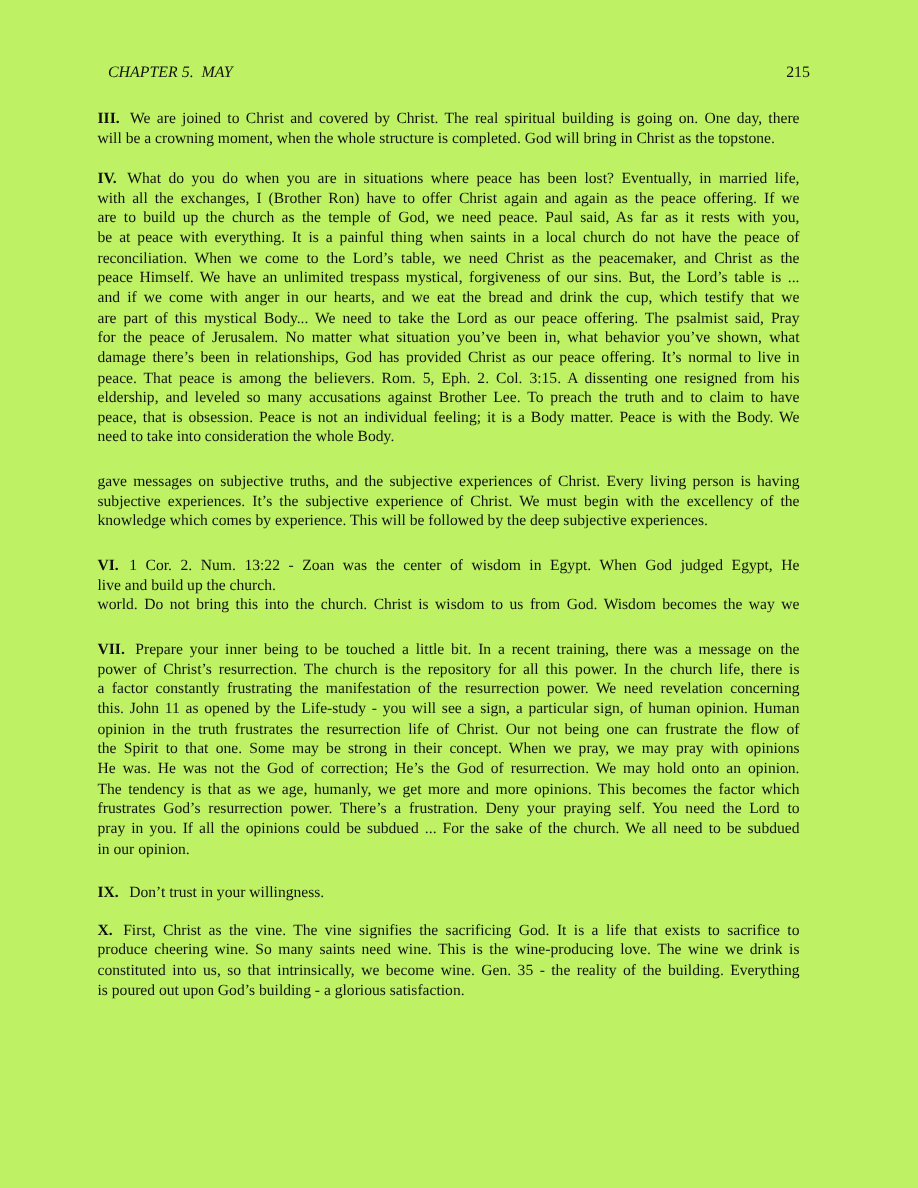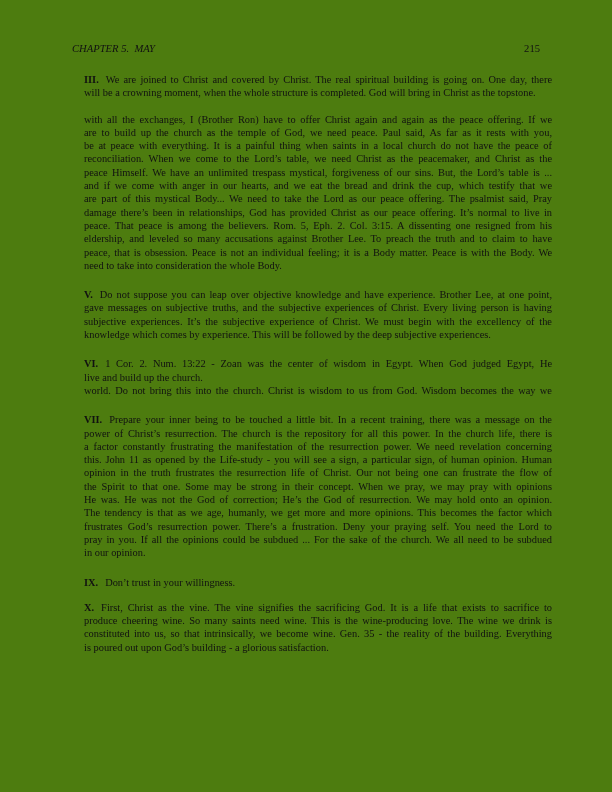--- a/index.html
+++ b/index.html
@@ -1,29 +1,29 @@
 <!DOCTYPE html>
 <html><head>
   <meta charset="utf-8">
   <style>
     html, body { margin: 0; padding: 0; background: #ffffff; }
     body { width: 612px; height: 792px; position: relative; overflow: hidden; }
     .page {
       position: absolute; left: 0; top: 0; width: 612px; height: 792px;
-      background: #4d7c0f; color: #111111;
+      background: #bef264; color: #111111;
       font-family: "Liberation Serif", "DejaVu Serif", serif;
     }
     .running-head {
       position: absolute; left: 72px; top: 42px; width: 468px; height: 14px;
       font-size: 10.6px; line-height: 14px;
     }
     .running-head .chapter { position: absolute; left: 0; top: 0; font-style: italic; white-space: pre; }
     .running-head .folio { position: absolute; right: 0; top: 0; }
     .body-text {
-      position: absolute; left: 84px; top: 73px; width: 468px;
+      position: absolute; left: 65px; top: 73px; width: 468px;
       font-size: 10.4px; line-height: 13.3px;
     }
     .para { margin: 0 0 13px 0; text-align: justify; }
     .line { display: block; text-align: justify; text-align-last: justify; white-space: nowrap; height: 13.3px; overflow: visible; }
     .line.last { text-align-last: left; }
     .numeral { font-weight: bold; margin-right: 7px; }
   </style>
 </head>
 <body>
 
@@ -32,35 +32,36 @@
     <span class="chapter">CHAPTER 5.  MAY</span>
     <span class="folio">215</span>
   </div>
 
   <div class="body-text" id="body-text">
       <div class="para" style="margin-bottom: 13px;">
         <span class="line"><span class="numeral">III.</span><span>We are joined to Christ and covered by Christ. The real spiritual building is going on. One day, there</span></span>
         <span class="line last"><span>will be a crowning moment, when the whole structure is completed. God will bring in Christ as the topstone.</span></span>
       </div>
       <div class="para" style="margin-bottom: 16px;">
+        <span class="line"><span class="numeral">IV.</span><span>What do you do when you are in situations where peace has been lost? Eventually, in married life,</span></span>
         <span class="line"><span>with all the exchanges, I (Brother Ron) have to offer Christ again and again as the peace offering. If we</span></span>
         <span class="line"><span>are to build up the church as the temple of God, we need peace. Paul said, As far as it rests with you,</span></span>
         <span class="line"><span>be at peace with everything. It is a painful thing when saints in a local church do not have the peace of</span></span>
         <span class="line"><span>reconciliation. When we come to the Lord’s table, we need Christ as the peacemaker, and Christ as the</span></span>
         <span class="line"><span>peace Himself. We have an unlimited trespass mystical, forgiveness of our sins. But, the Lord’s table is ...</span></span>
         <span class="line"><span>and if we come with anger in our hearts, and we eat the bread and drink the cup, which testify that we</span></span>
         <span class="line"><span>are part of this mystical Body... We need to take the Lord as our peace offering. The psalmist said, Pray</span></span>
+        <span class="line"><span>for the peace of Jerusalem. No matter what situation you’ve been in, what behavior you’ve shown, what</span></span>
         <span class="line"><span>damage there’s been in relationships, God has provided Christ as our peace offering. It’s normal to live in</span></span>
         <span class="line"><span>peace. That peace is among the believers. Rom. 5, Eph. 2. Col. 3:15. A dissenting one resigned from his</span></span>
         <span class="line"><span>eldership, and leveled so many accusations against Brother Lee. To preach the truth and to claim to have</span></span>
         <span class="line"><span>peace, that is obsession. Peace is not an individual feeling; it is a Body matter. Peace is with the Body. We</span></span>
         <span class="line last"><span>need to take into consideration the whole Body.</span></span>
       </div>
       <div class="para" style="margin-bottom: 16px;">
-        <span class="line"><span class="numeral">V.</span><span>Do not suppose you can leap over objective knowledge and have experience. Brother Lee, at one point,</span></span>
         <span class="line"><span>gave messages on subjective truths, and the subjective experiences of Christ. Every living person is having</span></span>
         <span class="line"><span>subjective experiences. It’s the subjective experience of Christ. We must begin with the excellency of the</span></span>
         <span class="line last"><span>knowledge which comes by experience. This will be followed by the deep subjective experiences.</span></span>
       </div>
       <div class="para" style="margin-bottom: 16px;">
         <span class="line"><span class="numeral">VI.</span><span>1 Cor. 2. Num. 13:22 - Zoan was the center of wisdom in Egypt. When God judged Egypt, He</span></span>
         <span class="line last"><span>live and build up the church.</span></span>
         <span class="line"><span>world. Do not bring this into the church. Christ is wisdom to us from God. Wisdom becomes the way we</span></span>
       </div>
       <div class="para" style="margin-bottom: 16px;">

